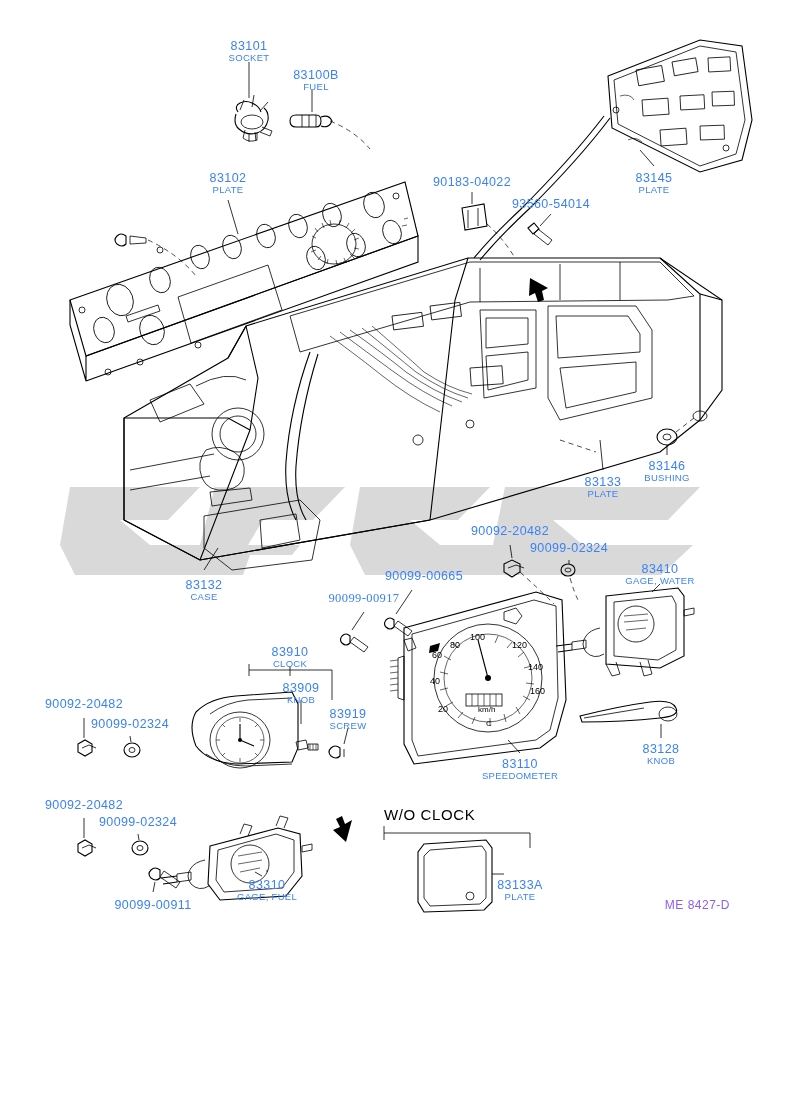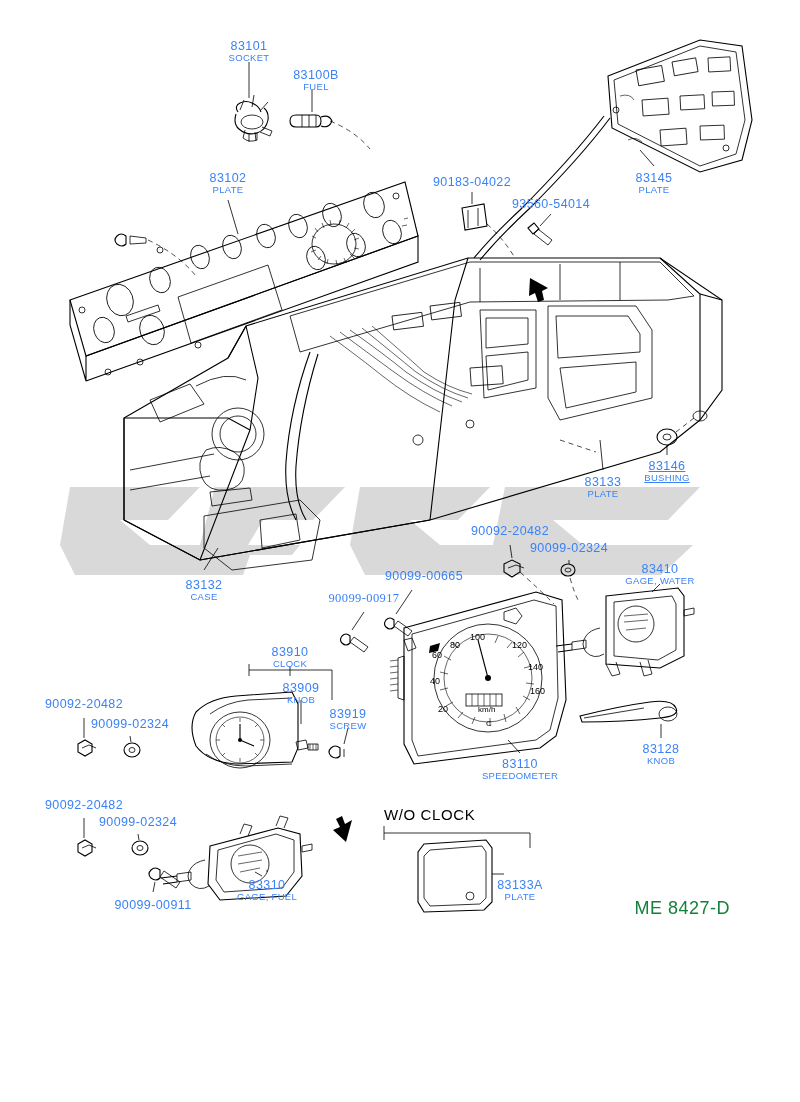--- a/index.html
+++ b/index.html
@@ -40,23 +40,23 @@
   }
   .lbl .sub {
     display: block;
     font-size: 9.5px;
     letter-spacing: 0.3px;
   }
   .code {
     position: absolute;
     right: 60px;
     bottom: 181px;
-    font-size: 18px;
+    font-size: 12px;
     letter-spacing: 0.5px;
-    color: #15803d;
+    color: #8b5cf6;
   }
   .woclock {
     position: absolute;
     font-size: 15px;
     letter-spacing: 0.6px;
     color: #000;
   }
 </style>
 </head>
 <body>
@@ -426,21 +426,21 @@
   <div class="lbl" style="left:472px; top:176px; transform:translateX(-50%);">
     <span class="num">90183-04022</span>
   </div>
   <div class="lbl" style="left:551px; top:198px; transform:translateX(-50%);">
     <span class="num">93560-54014</span>
   </div>
   <div class="lbl" style="left:654px; top:172px; transform:translateX(-50%);">
     <span class="num">83145</span>
     <span class="sub">PLATE</span>
   </div>
-  <div class="lbl" style="left:667px; top:460px; transform:translateX(-50%);text-decoration:underline;">
+  <div class="lbl" style="left:667px; top:460px; transform:translateX(-50%);">
     <span class="num">83146</span>
     <span class="sub">BUSHING</span>
   </div>
   <div class="lbl" style="left:603px; top:476px; transform:translateX(-50%);">
     <span class="num">83133</span>
     <span class="sub">PLATE</span>
   </div>
   <div class="lbl" style="left:204px; top:579px; transform:translateX(-50%);">
     <span class="num">83132</span>
     <span class="sub">CASE</span>

